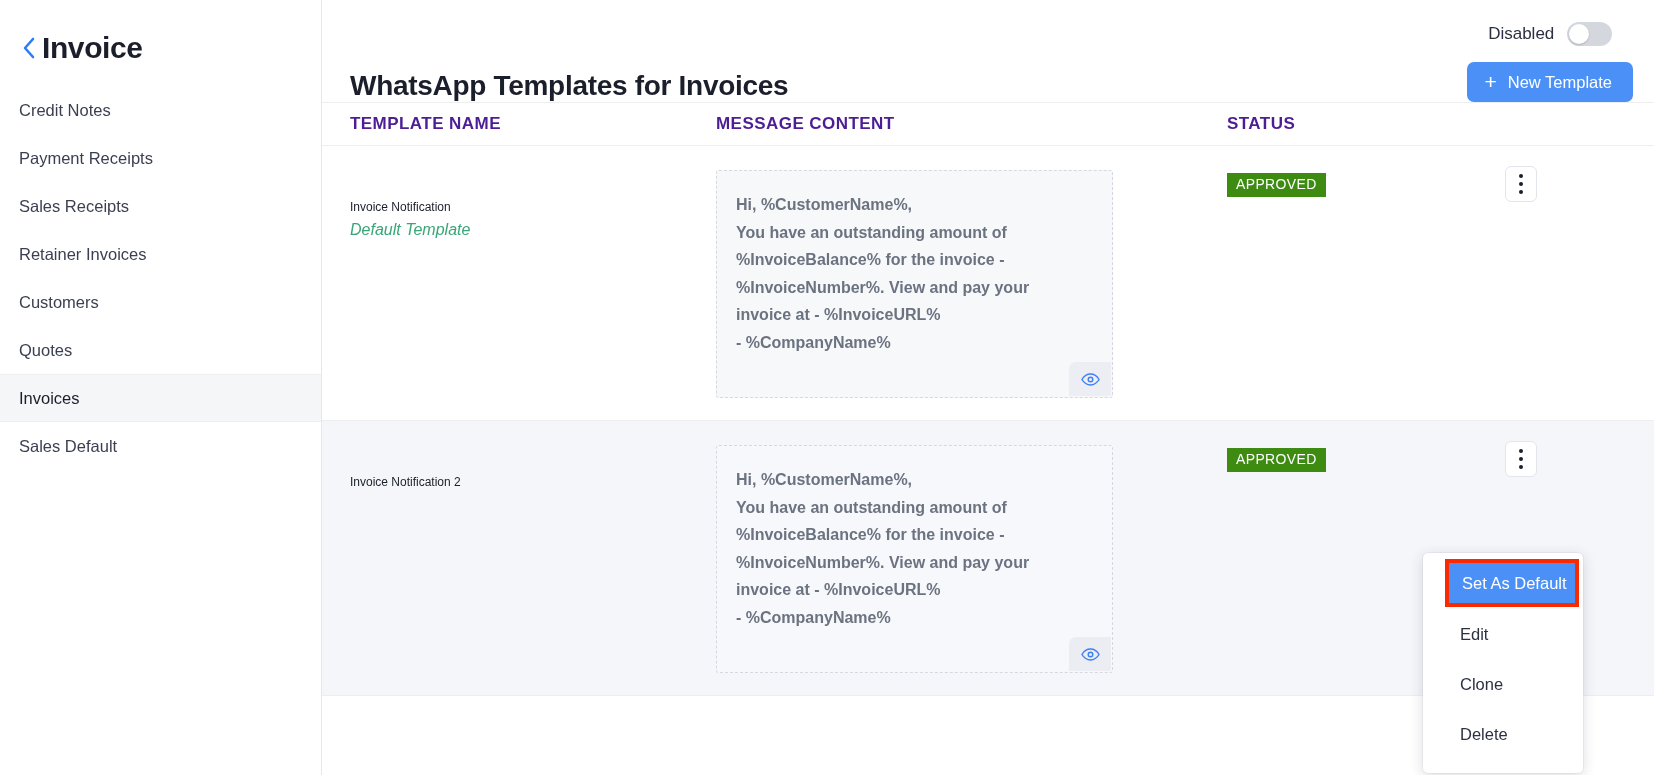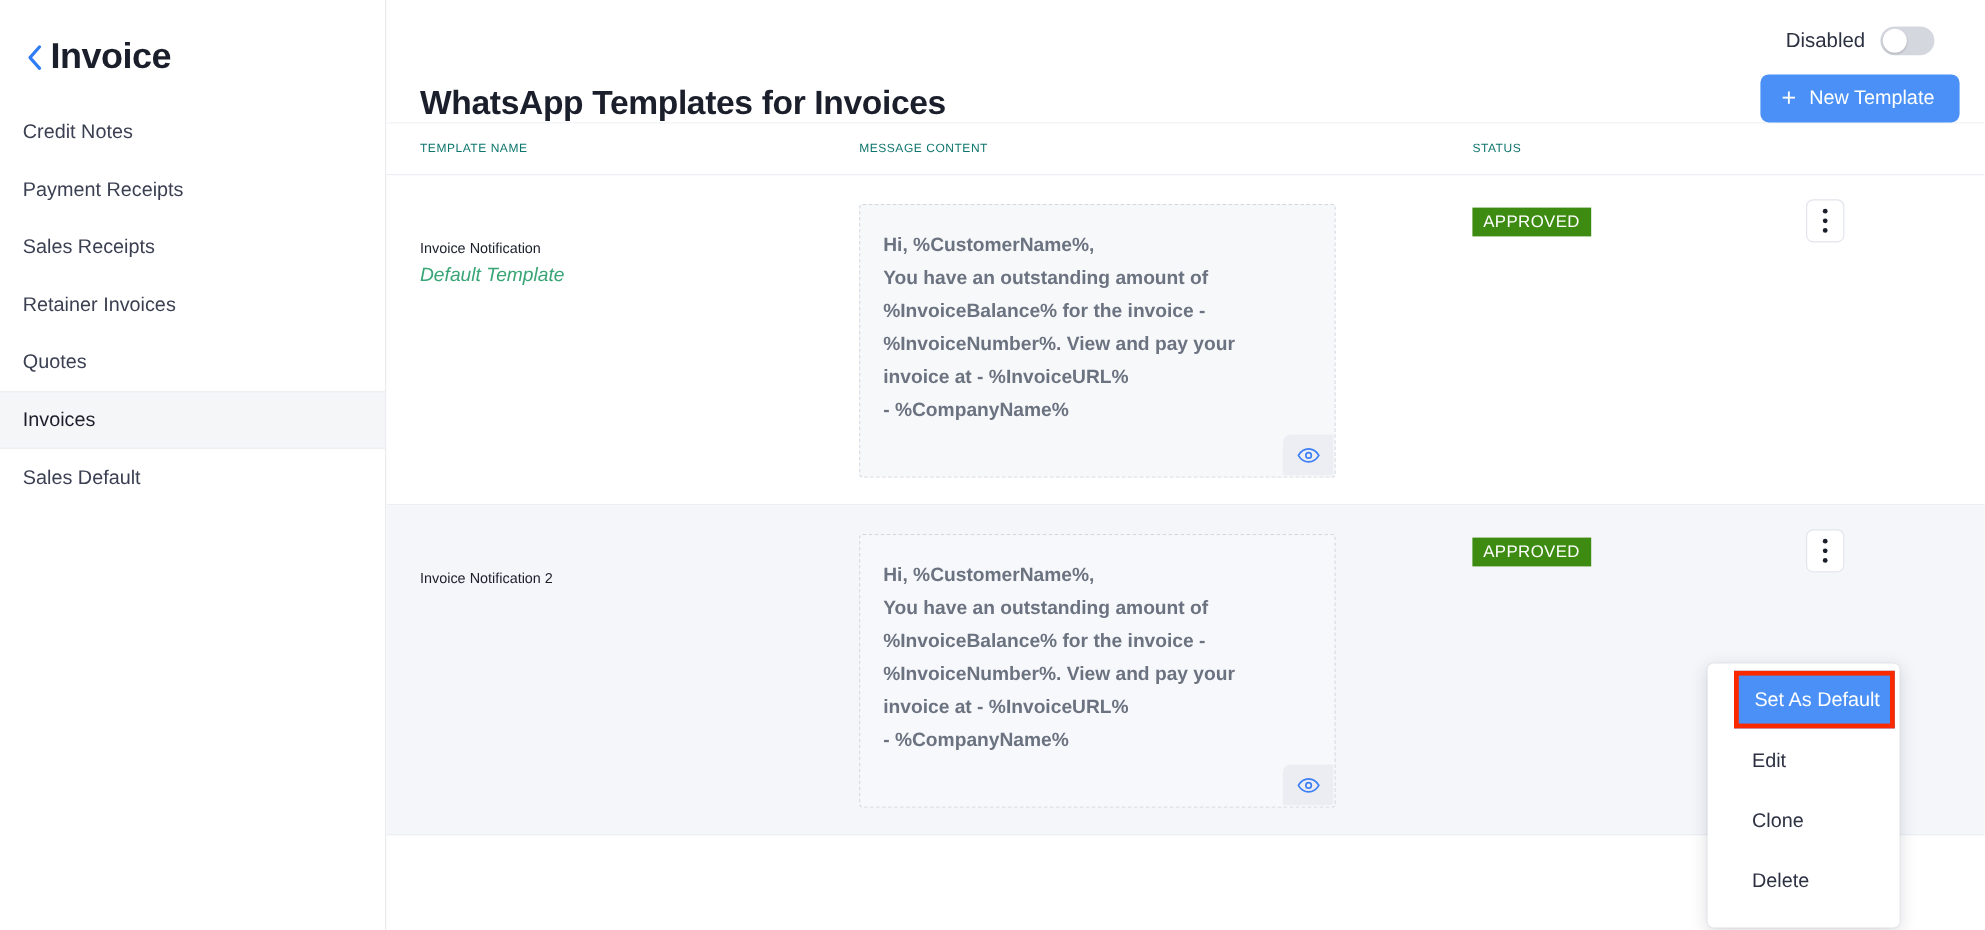--- a/index.html
+++ b/index.html
@@ -176,24 +176,24 @@
     border-bottom: 1px solid #eceef2;
     background: #ffffff;
   }
 
   .col-name  { flex: 0 0 394px; padding-left: 28px; }
   .col-msg   { flex: 0 0 511px; }
   .col-status{ flex: 0 0 270px; }
   .col-act   { flex: 1 1 auto; }
 
   .th {
-    font-size: 10px;
-    font-weight: 400;
+    font-size: 17px;
+    font-weight: 700;
     letter-spacing: 0.45px;
-    color: #0f766e;
+    color: #4c1d95;
     text-transform: uppercase;
   }
 
   .table-row {
     display: flex;
     position: relative;
     min-height: 275px;
     border-bottom: 1px solid #eceef2;
   }
   .table-row.alt { background: #f5f6fa; }
@@ -349,20 +349,23 @@
         <span>Credit Notes</span>
       </div>
       <div class="nav-item">
         <span>Payment Receipts</span>
       </div>
       <div class="nav-item">
         <span>Sales Receipts</span>
       </div>
       <div class="nav-item">
         <span>Retainer Invoices</span>
+      </div>
+      <div class="nav-item">
+        <span>Customers</span>
       </div>
       <div class="nav-item">
         <span>Quotes</span>
       </div>
       <div class="nav-item active">
         <span>Invoices</span>
       </div>
       <div class="nav-item">
         <span>Sales Default</span>
       </div>

